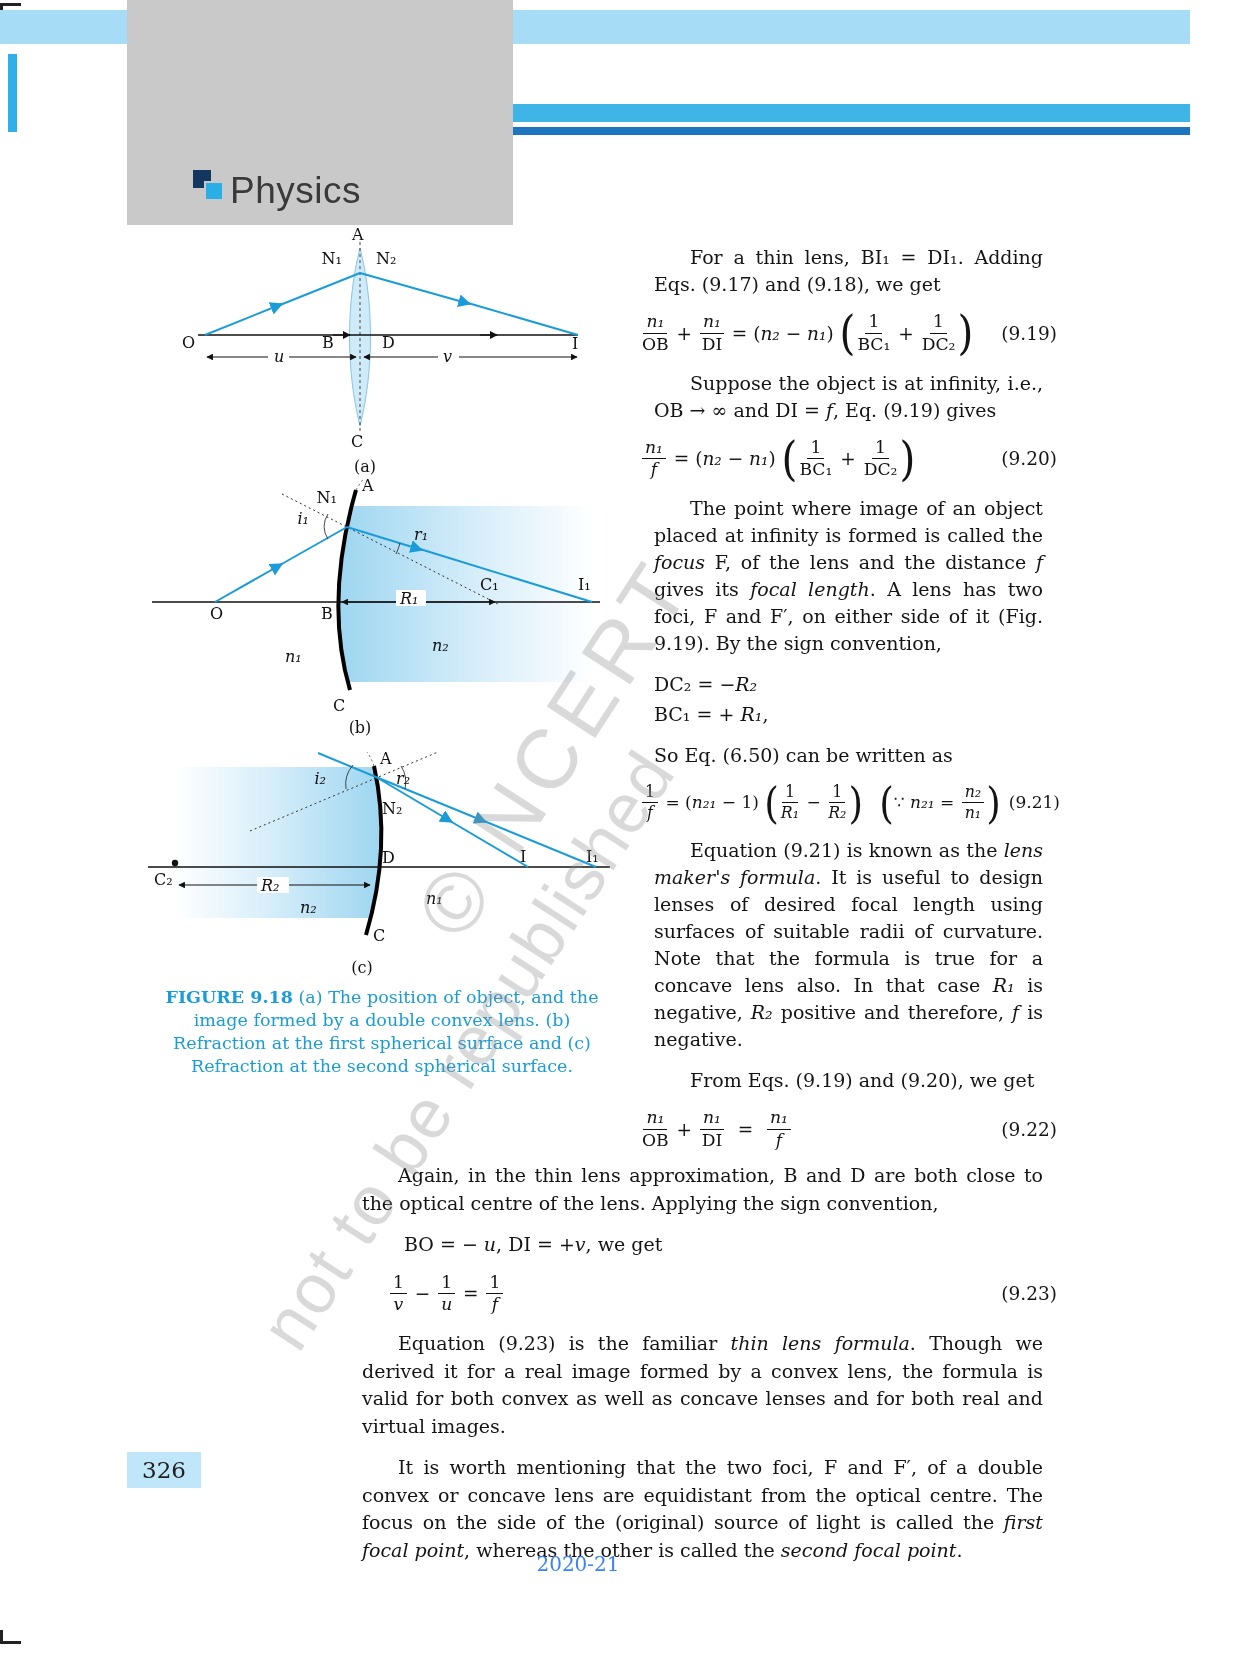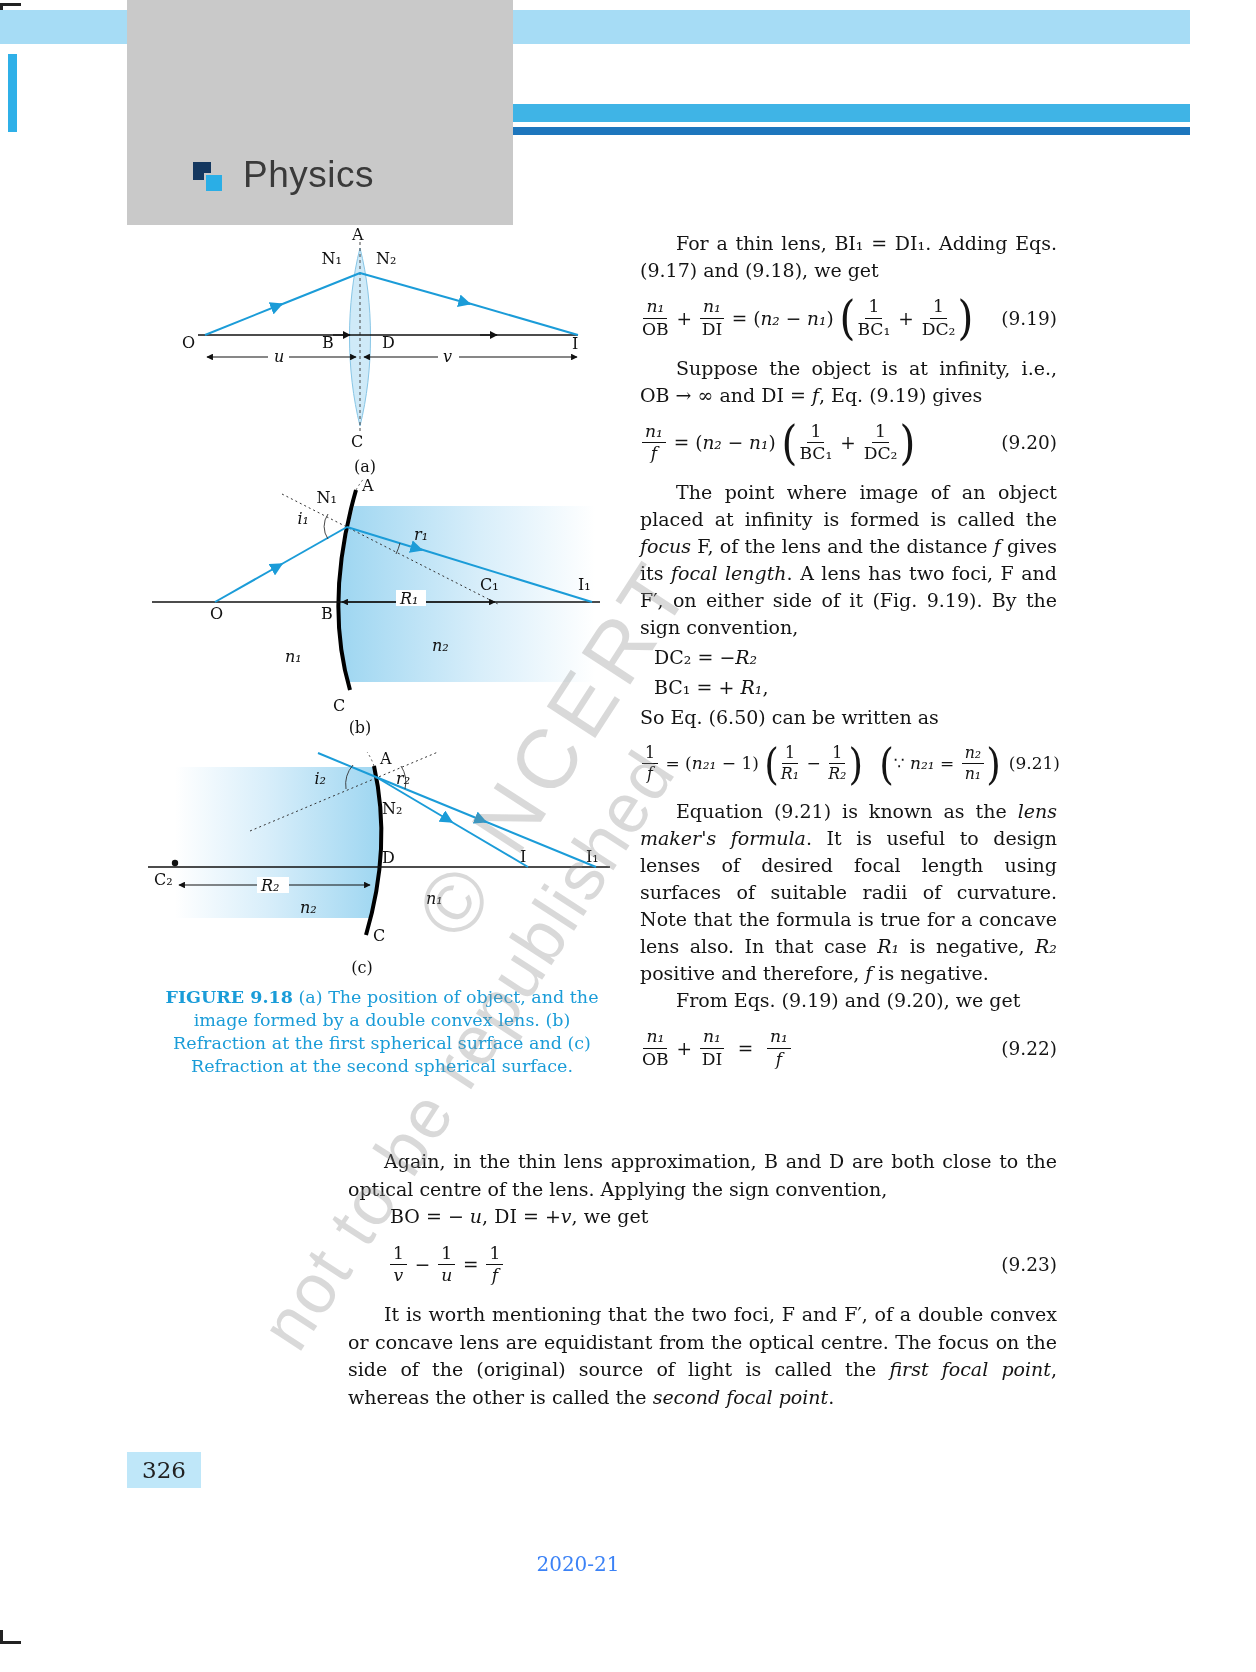--- a/index.html
+++ b/index.html
@@ -6,29 +6,29 @@
   #page{position:relative;width:1256px;height:1672px;background:#fff;overflow:hidden;
         font-family:"DejaVu Serif",serif;color:#141414}
   
   .band-top{position:absolute;left:0;top:10px;width:1190px;height:34px;background:#a6dcf5}
   .stripe-left{position:absolute;left:8px;top:54px;width:9px;height:78px;background:#2fb0e8}
   .graybox{position:absolute;left:127px;top:0;width:386px;height:225px;background:#c9c9c9}
   .band-cyan{position:absolute;left:513px;top:104px;width:677px;height:18px;background:#3fb4e6}
   .band-dark{position:absolute;left:513px;top:127px;width:677px;height:8px;background:#1d76bd}
   .crop-tl{position:absolute;left:0;top:3px;width:18px;height:11px;border-left:3px solid #222;border-top:3px solid #222}
   .crop-bl{position:absolute;left:0;top:1630px;width:18px;height:11px;border-left:3px solid #222;border-bottom:3px solid #222}
-  .physics-row{position:absolute;left:66px;top:154px;display:flex;align-items:flex-end;gap:16px}
+  .physics-row{position:absolute;left:66px;top:170px;display:flex;align-items:flex-start;gap:3px}
   .ph-icon{position:relative;width:34px;height:34px;display:inline-block}
   .ph-icon .sq1{position:absolute;left:0;top:0;width:18px;height:18px;background:#14375f}
   .ph-icon .sq2{position:absolute;left:11px;top:11px;width:16px;height:16px;background:#2aaee6;border:2px solid #c9c9c9}
   .ph-title{font-family:"Liberation Sans",sans-serif;font-size:37px;color:#3a3a3a;letter-spacing:.5px}
   
   #right-col{position:absolute;left:640px;top:230px;width:417px;font-size:19px;line-height:27px;text-align:justify}
   #bottom-col{position:absolute;left:348px;top:1148px;width:709px;font-size:19px;line-height:27.5px;text-align:justify}
-  p{margin:0}
+  p{margin:14px}
   .indent{text-indent:36px}
   .sign{padding-left:14px;margin:3px 0}
   .noind{padding-left:42px}
   
   .eqrow{display:flex;align-items:center;margin:13px 0 15px;font-size:18.5px;text-align:left}
   .eqrow.tight{font-size:17px}
   .eq{display:inline-flex;align-items:center;white-space:pre}
   .eqt{white-space:pre;font-style:normal}
   .frac{display:inline-flex;flex-direction:column;align-items:center;text-align:center;
         line-height:1.15;margin:0 2px;font-size:.93em;vertical-align:middle}
@@ -237,20 +237,21 @@
     </div>
   </div>
 
   <div id="bottom-col">
     <p class="indent">Again, in the thin lens approximation, B and D are both close to the optical centre of the lens. Applying the sign convention,</p>
     <p class="noind">BO = − <i>u</i>, DI = +<i>v</i>, we get</p>
     <div class="eqrow">
       <span class="eq ind40"><span class="frac"><span class="fnum">1</span><span class="fden"><i>v</i></span></span><span class="eqt"> − </span><span class="frac"><span class="fnum">1</span><span class="fden"><i>u</i></span></span><span class="eqt"> = </span><span class="frac"><span class="fnum">1</span><span class="fden"><i>f</i></span></span></span>
       <span class="eqnum">(9.23)</span>
     </div>
+    <p class="indent">Equation (9.23) is the familiar <i>thin lens formula</i>. Though we derived it for a real image formed by a convex lens, the formula is valid for both convex as well as concave lenses and for both real and virtual images.</p>
     <p class="indent">It is worth mentioning that the two foci, F and F′, of a double convex or concave lens are equidistant from the optical centre. The focus on the side of the (original) source of light is called the <i>first focal point</i>, whereas the other is called the <i>second focal point</i>.</p>
   </div>
 
   <div class="pagenum">326</div>
   <div class="footer">2020-21</div>
 
   <div class="wm" id="wm1">© NCERT</div>
   <div class="wm" id="wm2">not to be republished</div>
 
 </div>

